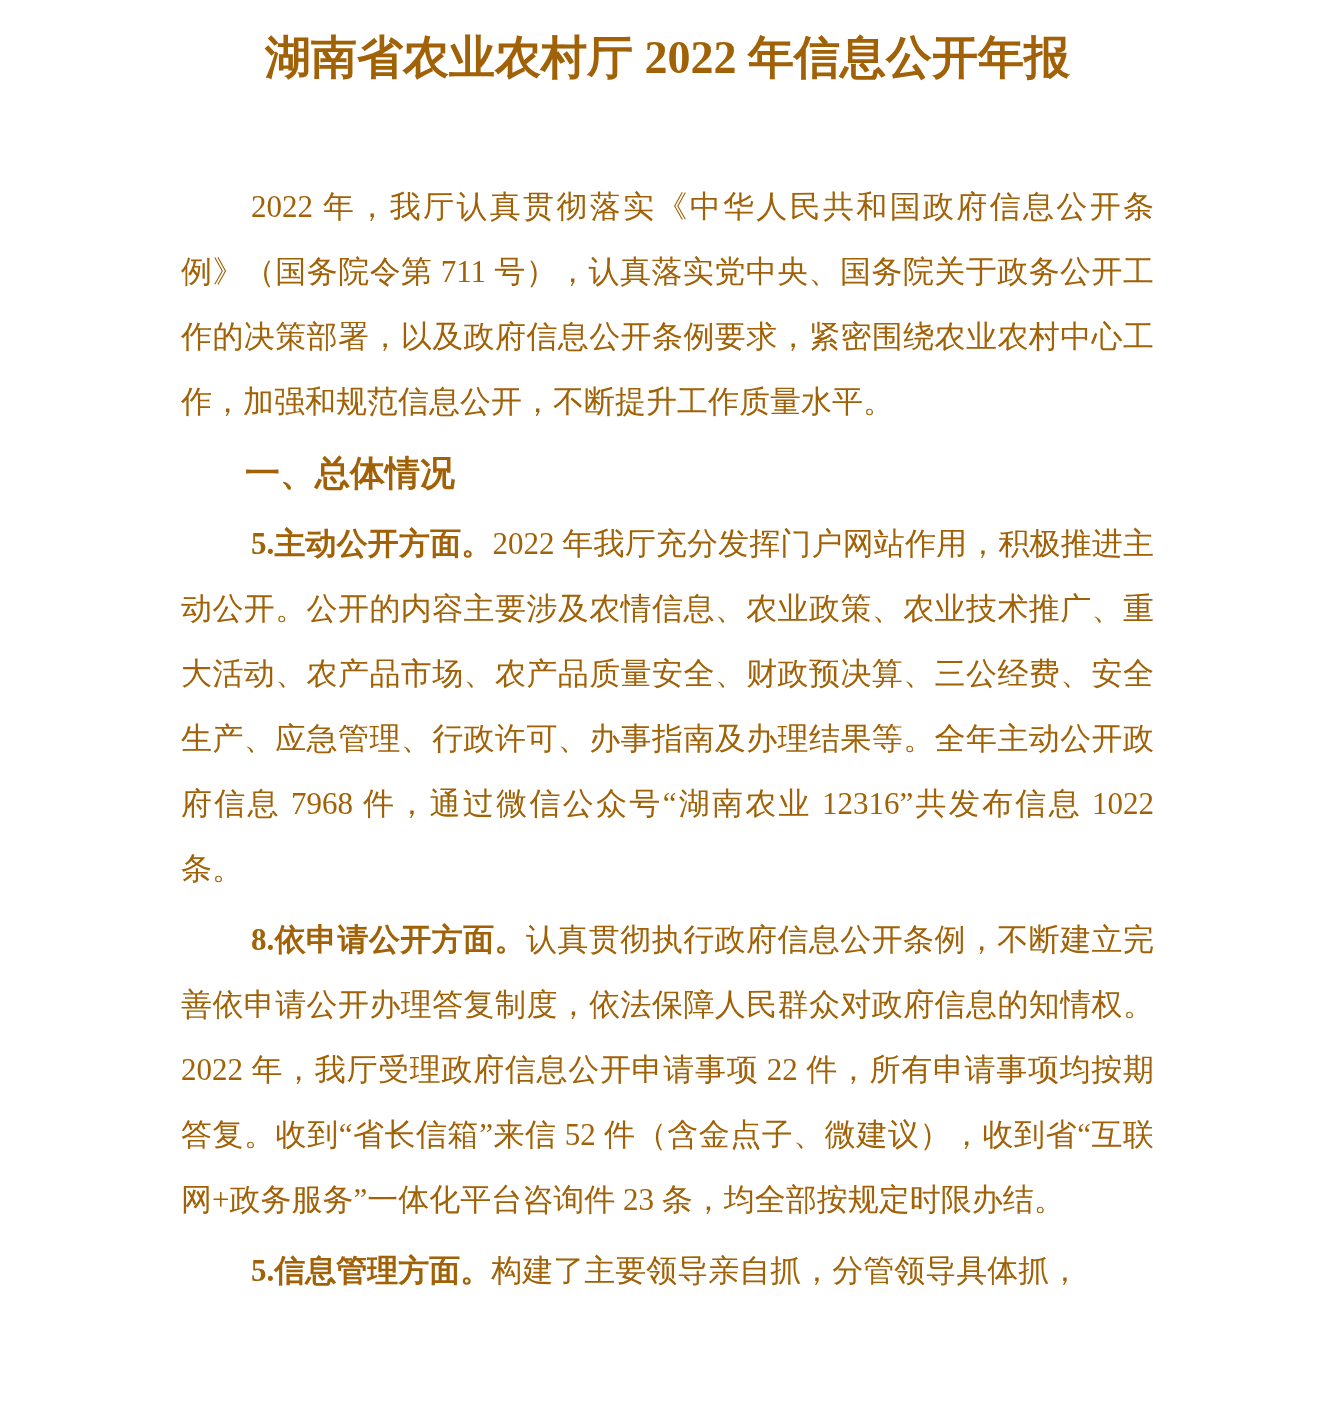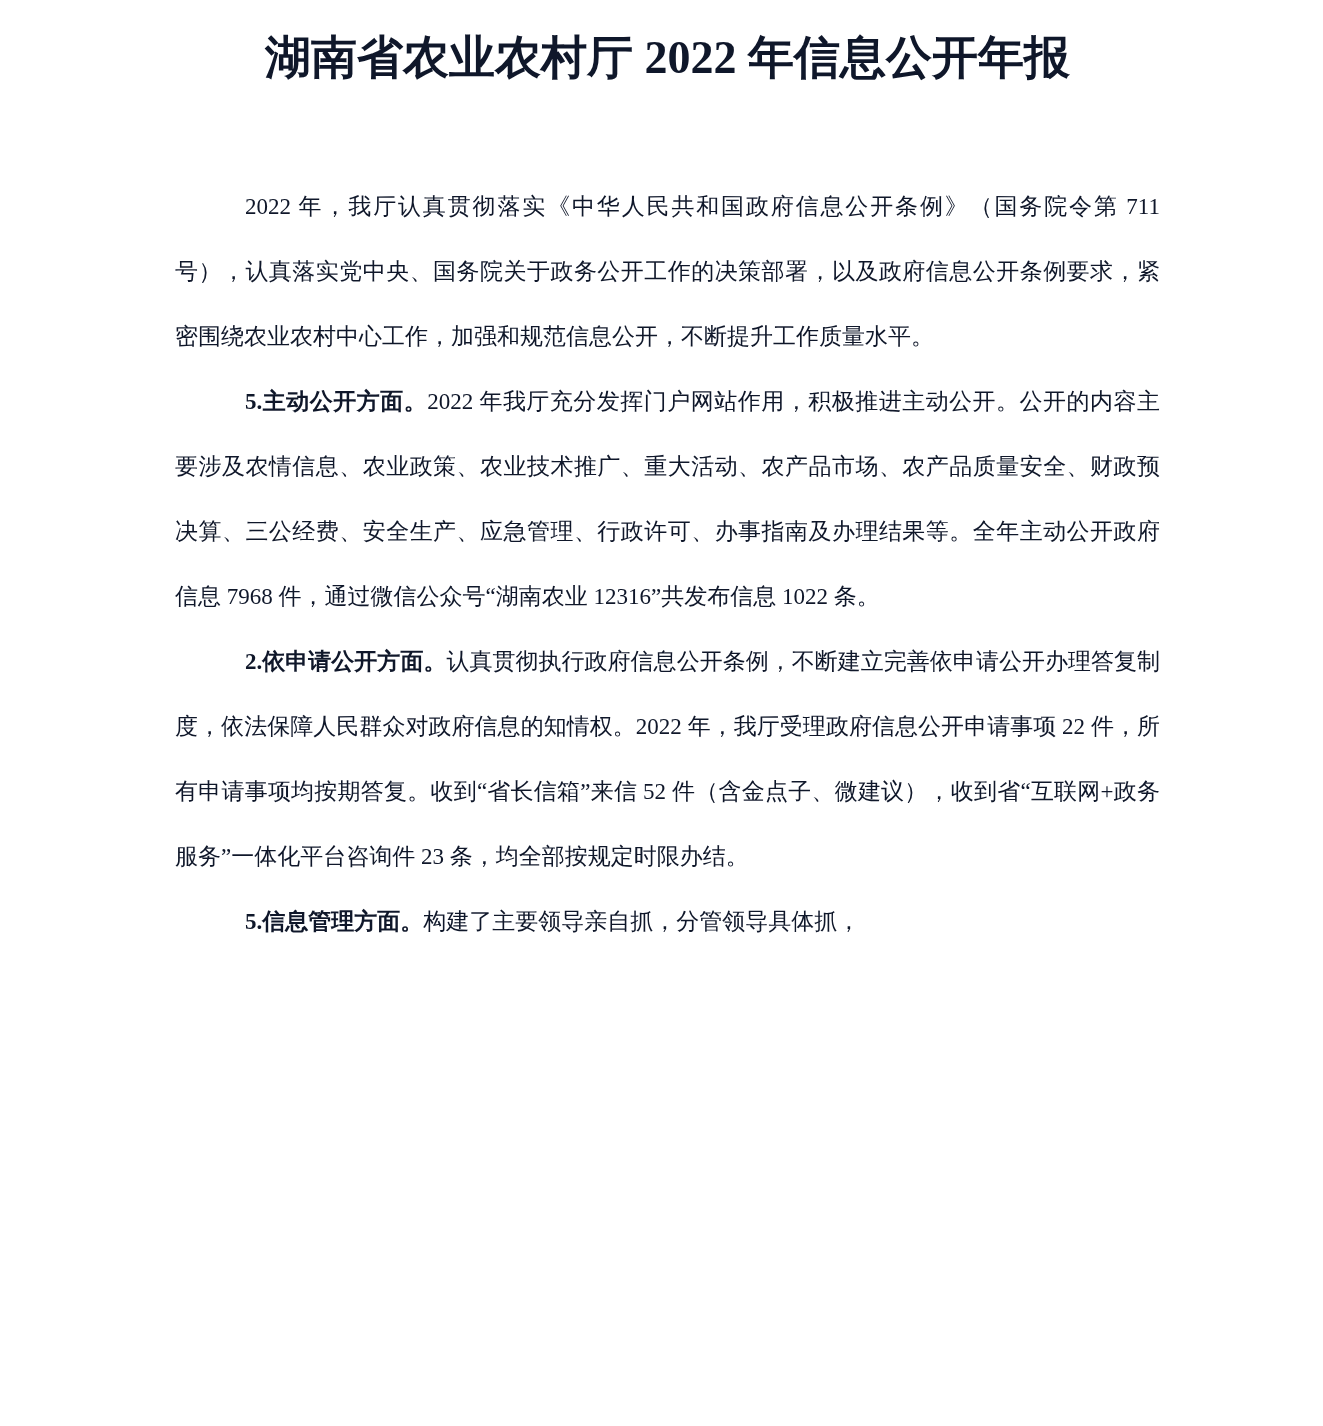--- a/index.html
+++ b/index.html
@@ -6,39 +6,39 @@
     margin: 0;
     padding: 0;
     background: #ffffff;
   }
   .page {
     position: relative;
     width: 1323px;
     height: 1426px;
     box-sizing: border-box;
     background: #ffffff;
-    color: #0f172a;
+    color: #a16207;
     padding: 22px 163px 0 175px;
     overflow: hidden;
     font-family: "Liberation Serif", "DejaVu Serif", serif;
   }
   .doc-title {
     margin: 0 0 80px 0;
     font-size: 46px;
     line-height: 72px;
     font-weight: bold;
     text-align: center;
     white-space: nowrap;
   }
   .doc-body {
     width: 985px;
   }
   .body-para {
-    margin: 0;
-    font-size: 23px;
+    margin: 6px;
+    font-size: 31px;
     line-height: 65px;
     text-align: justify;
     text-justify: inter-character;
     text-indent: 70px;
     word-break: break-all;
   }
   .section-heading {
     margin: 0;
     font-size: 35px;
     line-height: 65px;
@@ -50,17 +50,18 @@
     font-weight: bold;
   }
 </style>
 </head>
 <body>
 
 <div class="page">
   <h1 class="doc-title">湖南省农业农村厅 2022 年信息公开年报</h1>
   <div class="doc-body">
       <p class="body-para"><span>2022 年，我厅认真贯彻落实《中华人民共和国政府信息公开条例》（国务院令第 711 号），认真落实党中央、国务院关于政务公开工作的决策部署，以及政府信息公开条例要求，紧密围绕农业农村中心工作，加强和规范信息公开，不断提升工作质量水平。</span></p>
+      <p class="section-heading">一、总体情况</p>
       <p class="body-para"><b class="para-lead">5.主动公开方面。</b><span>2022 年我厅充分发挥门户网站作用，积极推进主动公开。公开的内容主要涉及农情信息、农业政策、农业技术推广、重大活动、农产品市场、农产品质量安全、财政预决算、三公经费、安全生产、应急管理、行政许可、办事指南及办理结果等。全年主动公开政府信息 7968 件，通过微信公众号“湖南农业 12316”共发布信息 1022 条。</span></p>
-      <p class="body-para"><b class="para-lead">2.依申请公开方面。</b><span>认真贯彻执行政府信息公开条例，不断建立完善依申请公开办理答复制度，依法保障人民群众对政府信息的知情权。2022 年，我厅受理政府信息公开申请事项 22 件，所有申请事项均按期答复。收到“省长信箱”来信 52 件（含金点子、微建议），收到省“互联网+政务服务”一体化平台咨询件 23 条，均全部按规定时限办结。</span></p>
+      <p class="body-para"><b class="para-lead">8.依申请公开方面。</b><span>认真贯彻执行政府信息公开条例，不断建立完善依申请公开办理答复制度，依法保障人民群众对政府信息的知情权。2022 年，我厅受理政府信息公开申请事项 22 件，所有申请事项均按期答复。收到“省长信箱”来信 52 件（含金点子、微建议），收到省“互联网+政务服务”一体化平台咨询件 23 条，均全部按规定时限办结。</span></p>
       <p class="body-para"><b class="para-lead">5.信息管理方面。</b><span>构建了主要领导亲自抓，分管领导具体抓，</span></p>
     </div>
 </div>
 
 </body></html>

